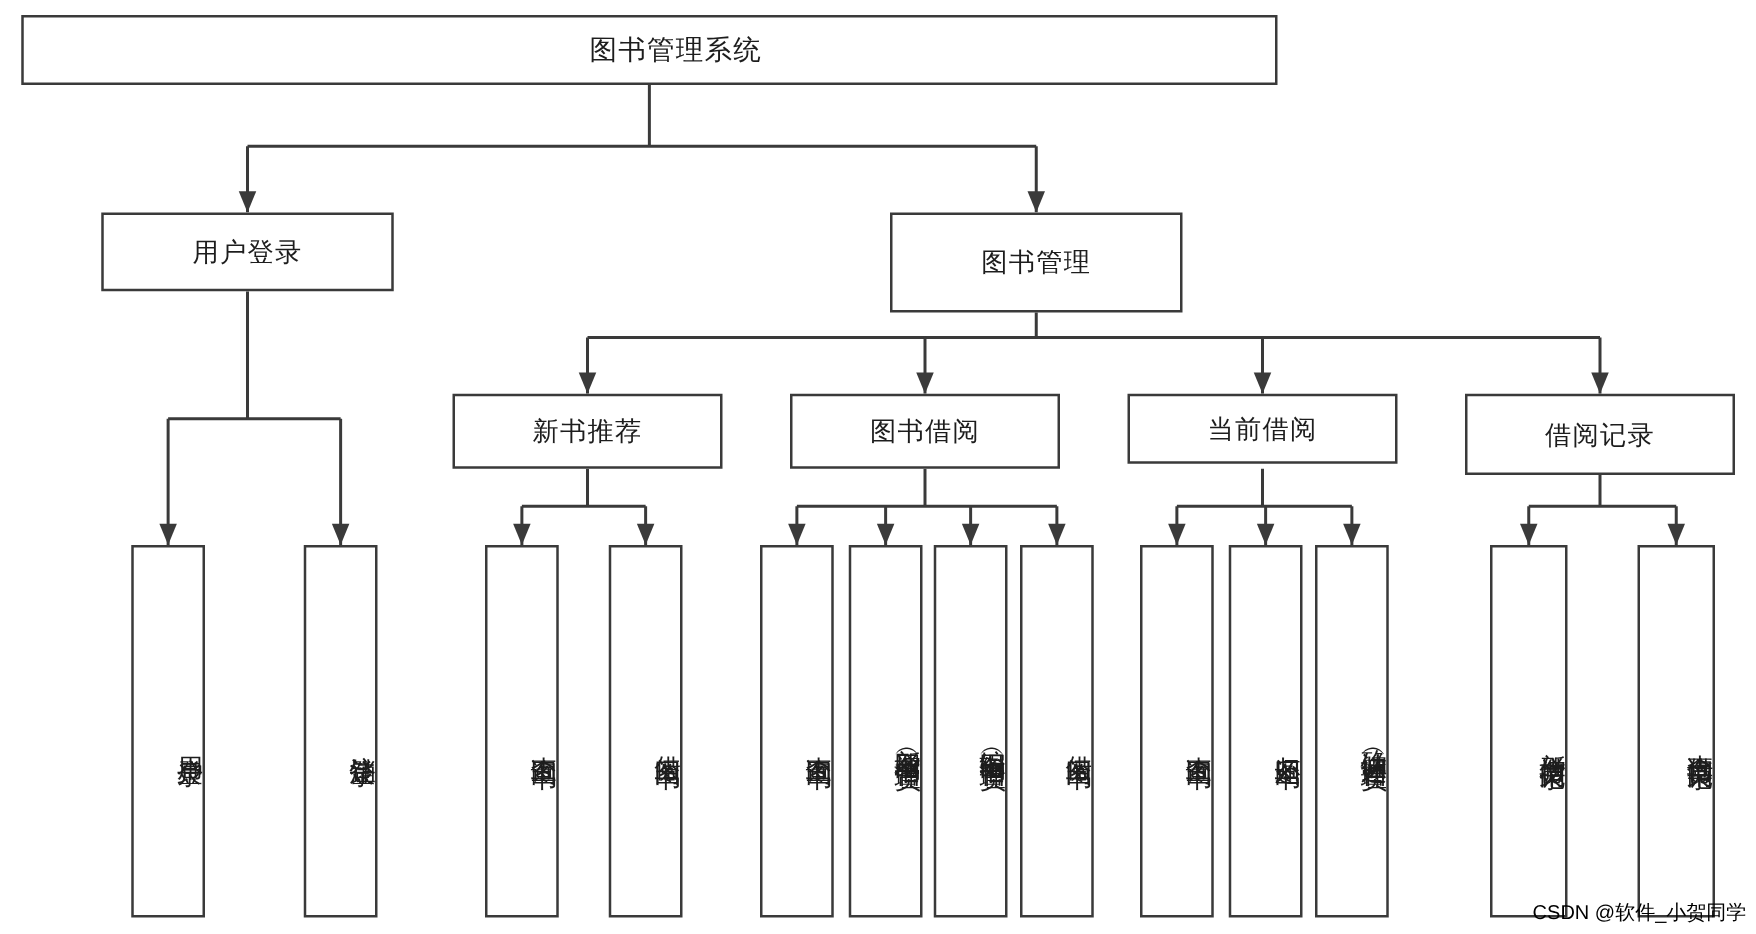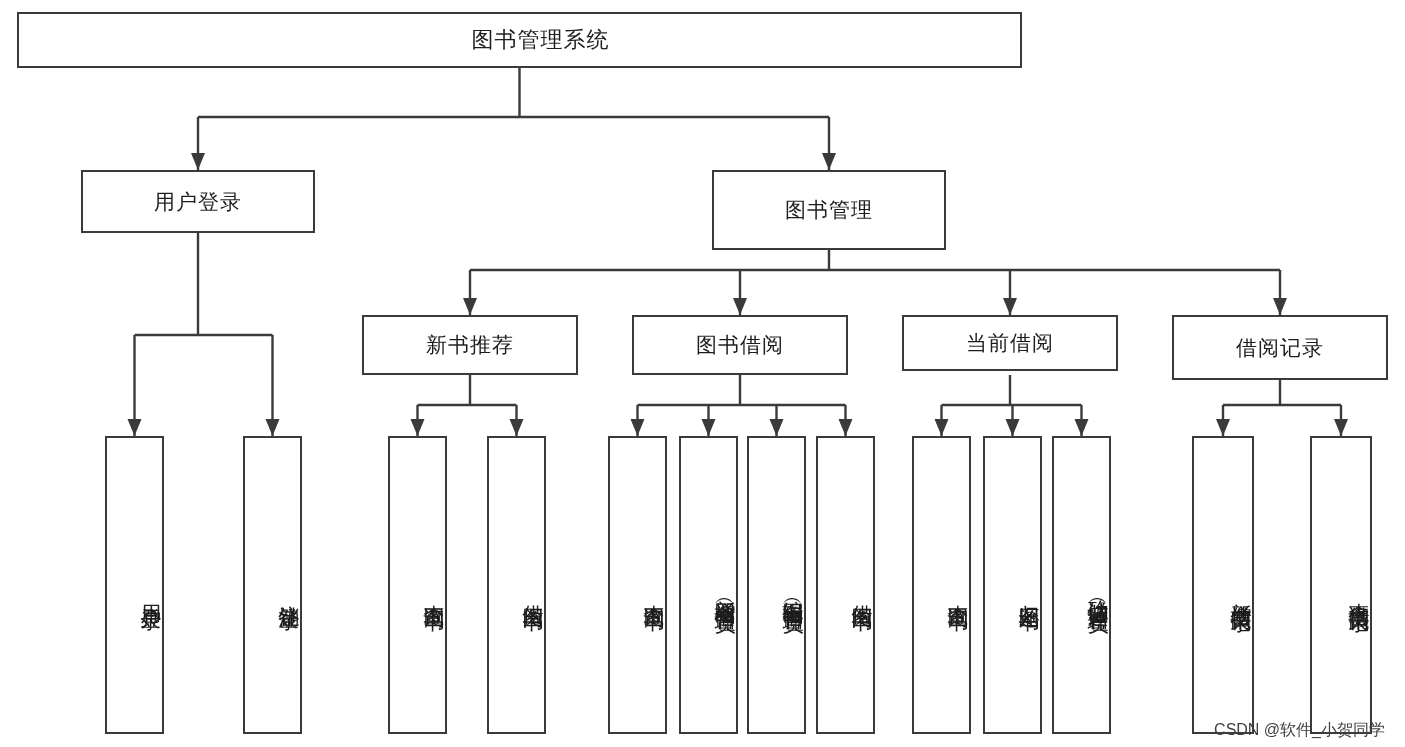--- a/index.html
+++ b/index.html
@@ -11,22 +11,22 @@
         justify-content:center;color:#1d1d1d;}
   .node.horiz{font-size:21px;letter-spacing:1px;}
   .node.vert{writing-mode:vertical-rl;text-orientation:upright;
              font-size:21px;letter-spacing:2px;line-height:1.05;
              padding-top:14px;align-items:flex-start;justify-content:center;}
   .node.root{font-size:22px;padding-left:42px;}
   #wires{position:absolute;left:0;top:0;width:1405px;height:747px;
          pointer-events:none;}
   #wires line,#wires polyline{stroke:#3a3a3a;stroke-width:2.4;fill:none;}
   #wires polygon{fill:#3a3a3a;}
-  .watermark{position:absolute;right:20px;bottom:6px;font-size:16px;
-             color:#404040;white-space:nowrap;}
+  .watermark{position:absolute;right:8px;bottom:6px;font-size:16px;
+             color:#000000;white-space:nowrap;}
 </style>
 </head>
 <body>
 
 <div id="canvas">
   <svg id="wires" viewBox="0 0 1405 747">
       <line x1="519.5" y1="68" x2="519.5" y2="117"></line>
       <line x1="198" y1="117" x2="829" y2="117"></line>
       <line x1="198" y1="117" x2="198" y2="170"></line>
       <polygon points="191,153 205,153 198,170"></polygon>

